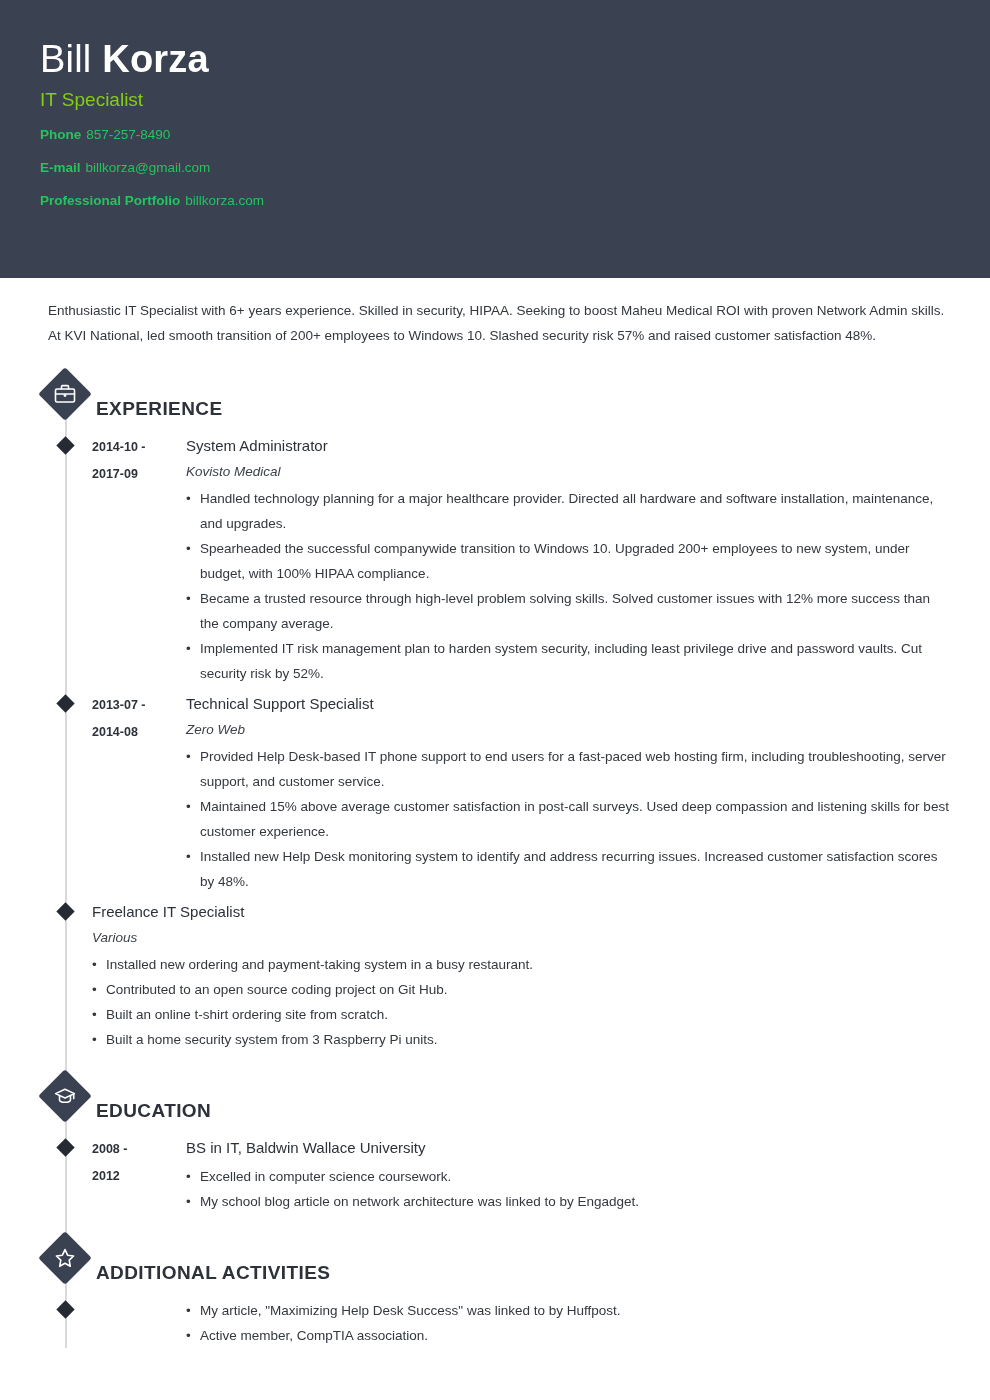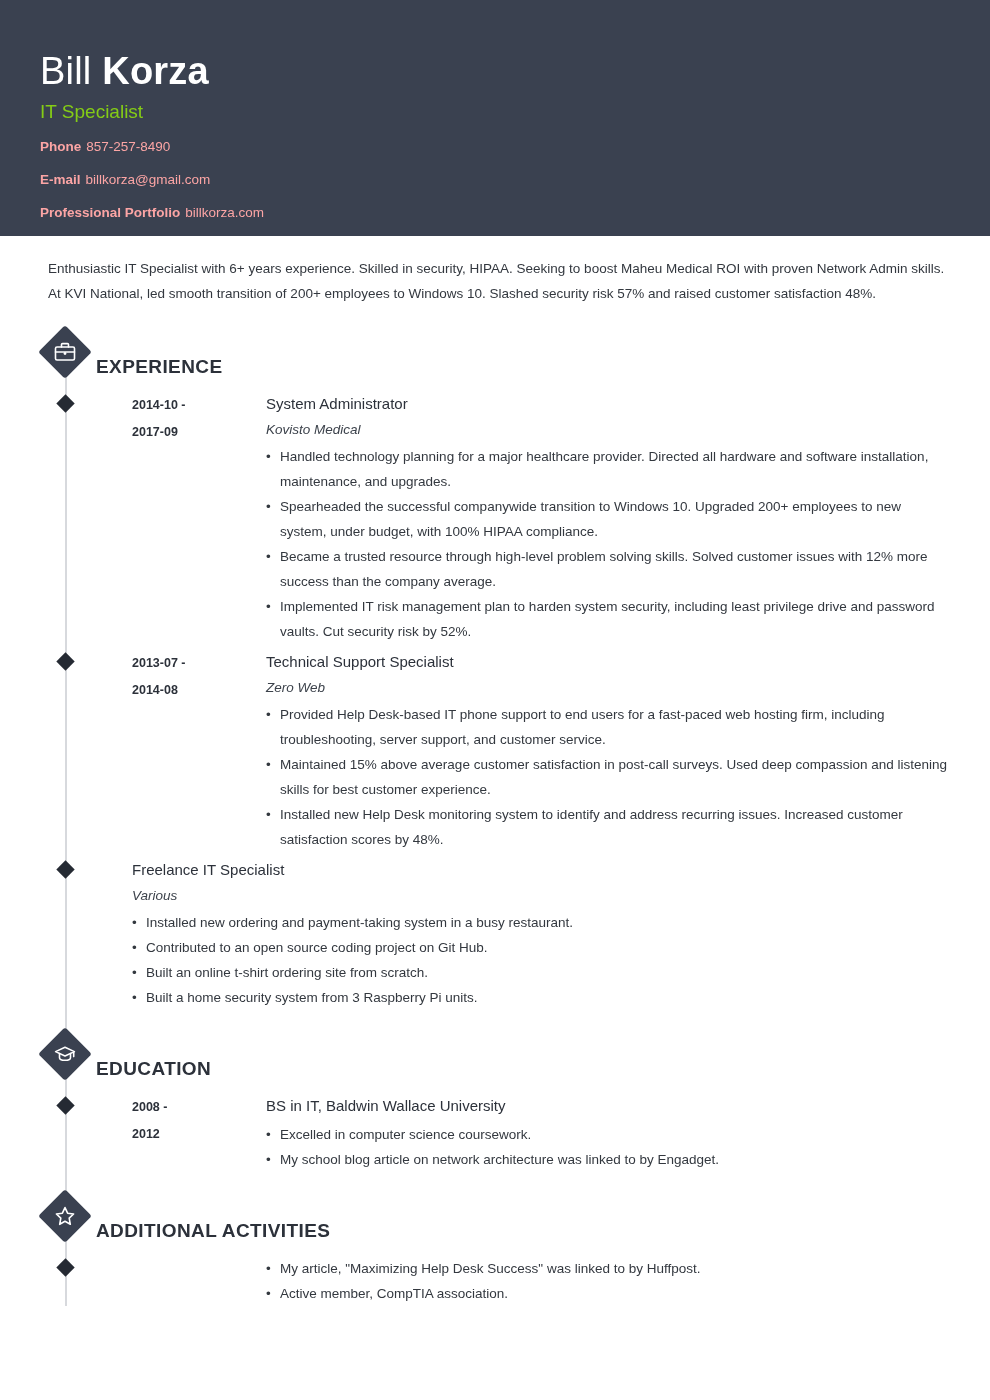--- a/index.html
+++ b/index.html
@@ -12,22 +12,22 @@
     background: #ffffff;
     font-family: "Liberation Sans", sans-serif;
     color: #33383f;
     overflow: hidden;
   }
 
   
   .resume-header {
     background: #3a4150;
     color: #ffffff;
-    padding: 48px 40px 30px 40px;
-    height: 236px;
+    padding: 36px 40px 30px 40px;
+    height: 278px;
     box-sizing: border-box;
   }
   .name-line {
     font-size: 38px;
     line-height: 46px;
     font-weight: 400;
     letter-spacing: 0.2px;
     margin: 0 0 6px 0;
     color: #ffffff;
   }
@@ -43,21 +43,21 @@
   }
   .contact-list {
     margin: 0;
     padding: 0;
     list-style: none;
   }
   .contact-row {
     font-size: 13.5px;
     line-height: 18px;
     margin-bottom: 15px;
-    color: #fca5a5;
+    color: #22c55e;
   }
   .contact-label {
     font-weight: 700;
     margin-right: 5px;
   }
   .contact-value {
     font-weight: 400;
   }
 
   
@@ -137,21 +137,20 @@
     text-transform: uppercase;
   }
 
   
   .entry {
     position: relative;
     display: flex;
     z-index: 1;
     padding-left: 0;
     margin-bottom: 4px;
-    gap: 40px;
   }
   .entry-marker {
     width: 52px;
     min-width: 52px;
     position: relative;
   }
   .marker-diamond {
     position: absolute;
     left: 19px;
     top: 7px;

